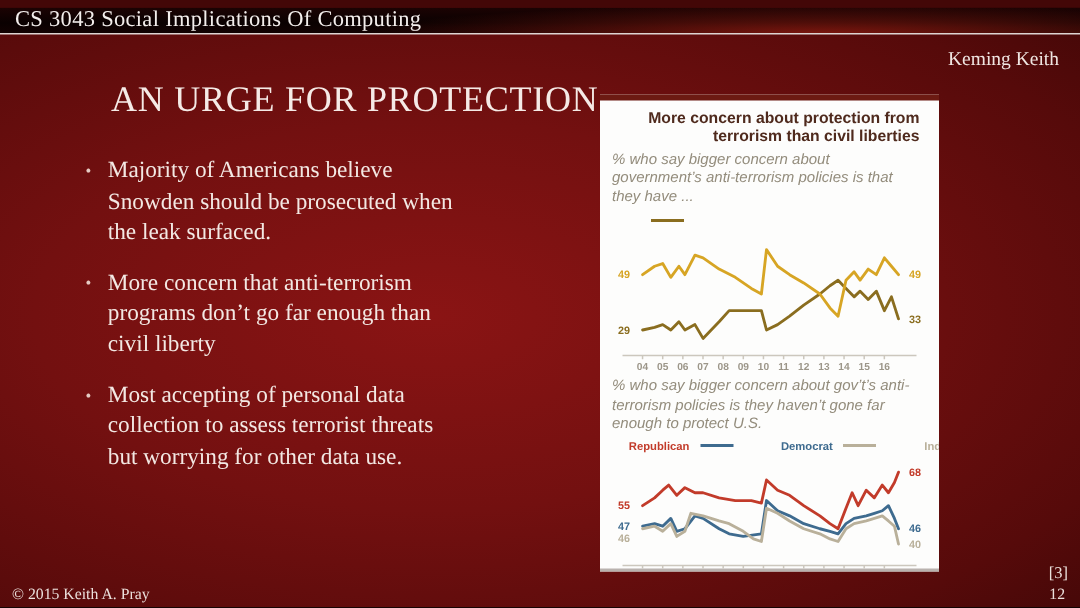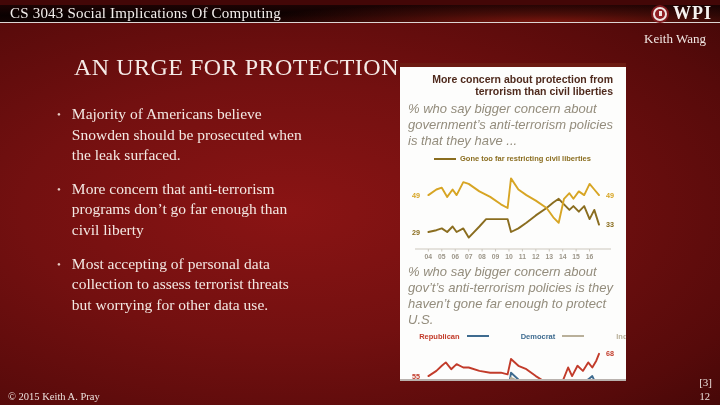--- a/index.html
+++ b/index.html
@@ -25,21 +25,21 @@
   .title{position:absolute;left:62px;top:42px;margin:12px;color:#f5eae6;font-size:24px;font-weight:normal;letter-spacing:.5px;}
   .bullets{position:absolute;left:57px;top:104px;width:300px;}
   .bullet{display:flex;margin-bottom:13px;}
   .dot{color:#e6ccc4;font-size:11px;line-height:20px;margin-right:11px;flex:0 0 auto;}
   .btext{color:#f3e8e3;font-size:15.5px;line-height:1.33;width:240px;}
   
   .panel{position:absolute;left:400px;top:63px;width:226px;height:318px;background:#fdfdfc;
     border-top:4px solid #6c1a12;border-bottom:2px solid #b9b2ae;box-sizing:border-box;
     padding:6px 8px 4px 8px;font-family:"Liberation Sans","DejaVu Sans",sans-serif;overflow:hidden;}
   .p-title{color:#4f2a1d;font-size:10.5px;font-weight:bold;line-height:1.18;width:205px;text-align:right;}
-  .p-sub{color:#938c7c;font-size:13px;font-style:italic;line-height:1.25;width:205px;margin-top:3px;}
+  .p-sub{color:#938c7c;font-size:10px;font-style:italic;line-height:1.25;width:205px;margin-top:3px;}
   .legend1{margin:4px 0 0 26px;}
   .lrow{display:flex;align-items:center;height:10px;}
   .lswatch{display:inline-block;width:22px;height:2px;margin-right:4px;}
   .llabel{font-size:7.5px;font-weight:bold;}
   .legend2{display:flex;justify-content:center;gap:7px;margin-top:3px;align-items:center;}
   .l2item{display:flex;align-items:center;gap:28px;}
   svg.chart{display:block;margin-top:1px;}
   .p-note{color:#a49d8f;font-size:7px;line-height:1.25;}
   .notes{margin-top:4px;}
   
@@ -47,33 +47,23 @@
   .pagenum{position:absolute;right:10px;bottom:3px;color:#ece1dd;font-size:10.5px;}
   .ref{position:absolute;right:8px;bottom:17px;color:#ece1dd;font-size:11px;}
 </style>
 </head>
 <body>
 
 <div class="slide">
 
   <div class="topbar">
     <span class="course">CS 3043 Social Implications Of Computing</span>
-    <span class="logo">
-      <span class="seal">
-          <span class="seal-mid">
-            <span class="seal-core">
-              <span class="seal-glyph"></span>
-            </span>
-          </span>
-        </span>
-      <span class="logo-text">WPI</span>
-    </span>
   </div>
 
-  <div class="author">Keith Wang</div>
+  <div class="author">Keming Keith</div>
 
   <h1 class="title">AN URGE FOR PROTECTION</h1>
 
   <div class="bullets">
     <div class="bullet">
       <span class="dot">•</span>
       <span class="btext">Majority of Americans believe Snowden should be prosecuted when the leak surfaced.</span>
     </div>
     <div class="bullet">
       <span class="dot">•</span>
@@ -85,21 +75,20 @@
     </div>
   </div>
 
   <div class="panel">
     <div class="p-title">More concern about protection from terrorism than civil liberties</div>
     <div class="p-sub">% who say bigger concern about government’s anti-terrorism policies is that they have ...</div>
 
     <div class="legend1">
       <div class="lrow">
         <span class="lswatch" style="background: rgb(138, 109, 31);"></span>
-        <span class="llabel" style="color: rgb(138, 109, 31);">Gone too far restricting civil liberties</span>
       </div>
     </div>
 
     <svg id="chart1" class="chart" width="210" height="96" viewBox="0 0 210 96">
         <line x1="7" y1="84" x2="203" y2="84" stroke="#ccc7bd" stroke-width="1"></line>
         <line x1="20.373134328359395" y1="84" x2="20.373134328359395" y2="86.5" stroke="#ccc7bd" stroke-width="1"></line>
         <text x="20.373134328359395" y="93.5" text-anchor="middle" font-size="6.8" fill="#9c9689" font-weight="bold">04</text>
         <line x1="33.805970149254826" y1="84" x2="33.805970149254826" y2="86.5" stroke="#ccc7bd" stroke-width="1"></line>
         <text x="33.805970149254826" y="93.5" text-anchor="middle" font-size="6.8" fill="#9c9689" font-weight="bold">05</text>
         <line x1="47.23880597015025" y1="84" x2="47.23880597015025" y2="86.5" stroke="#ccc7bd" stroke-width="1"></line>

